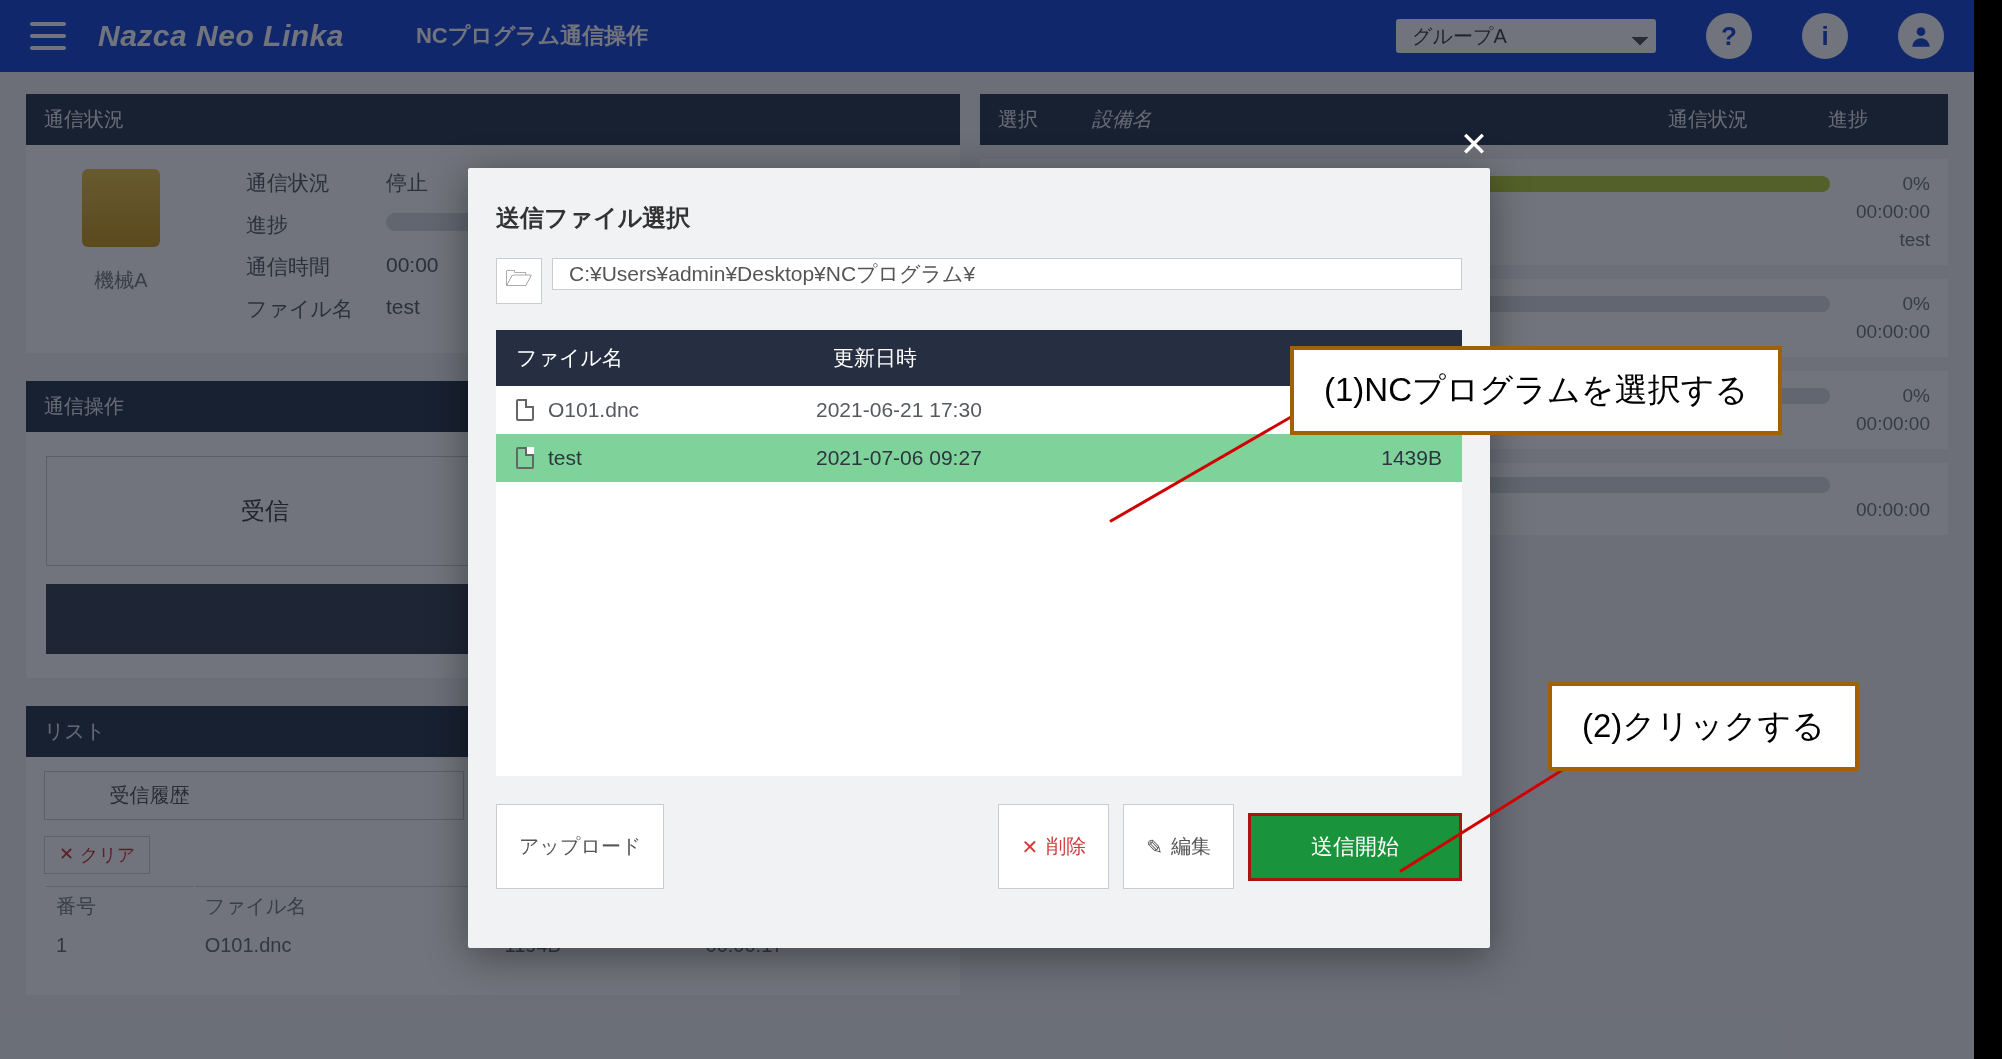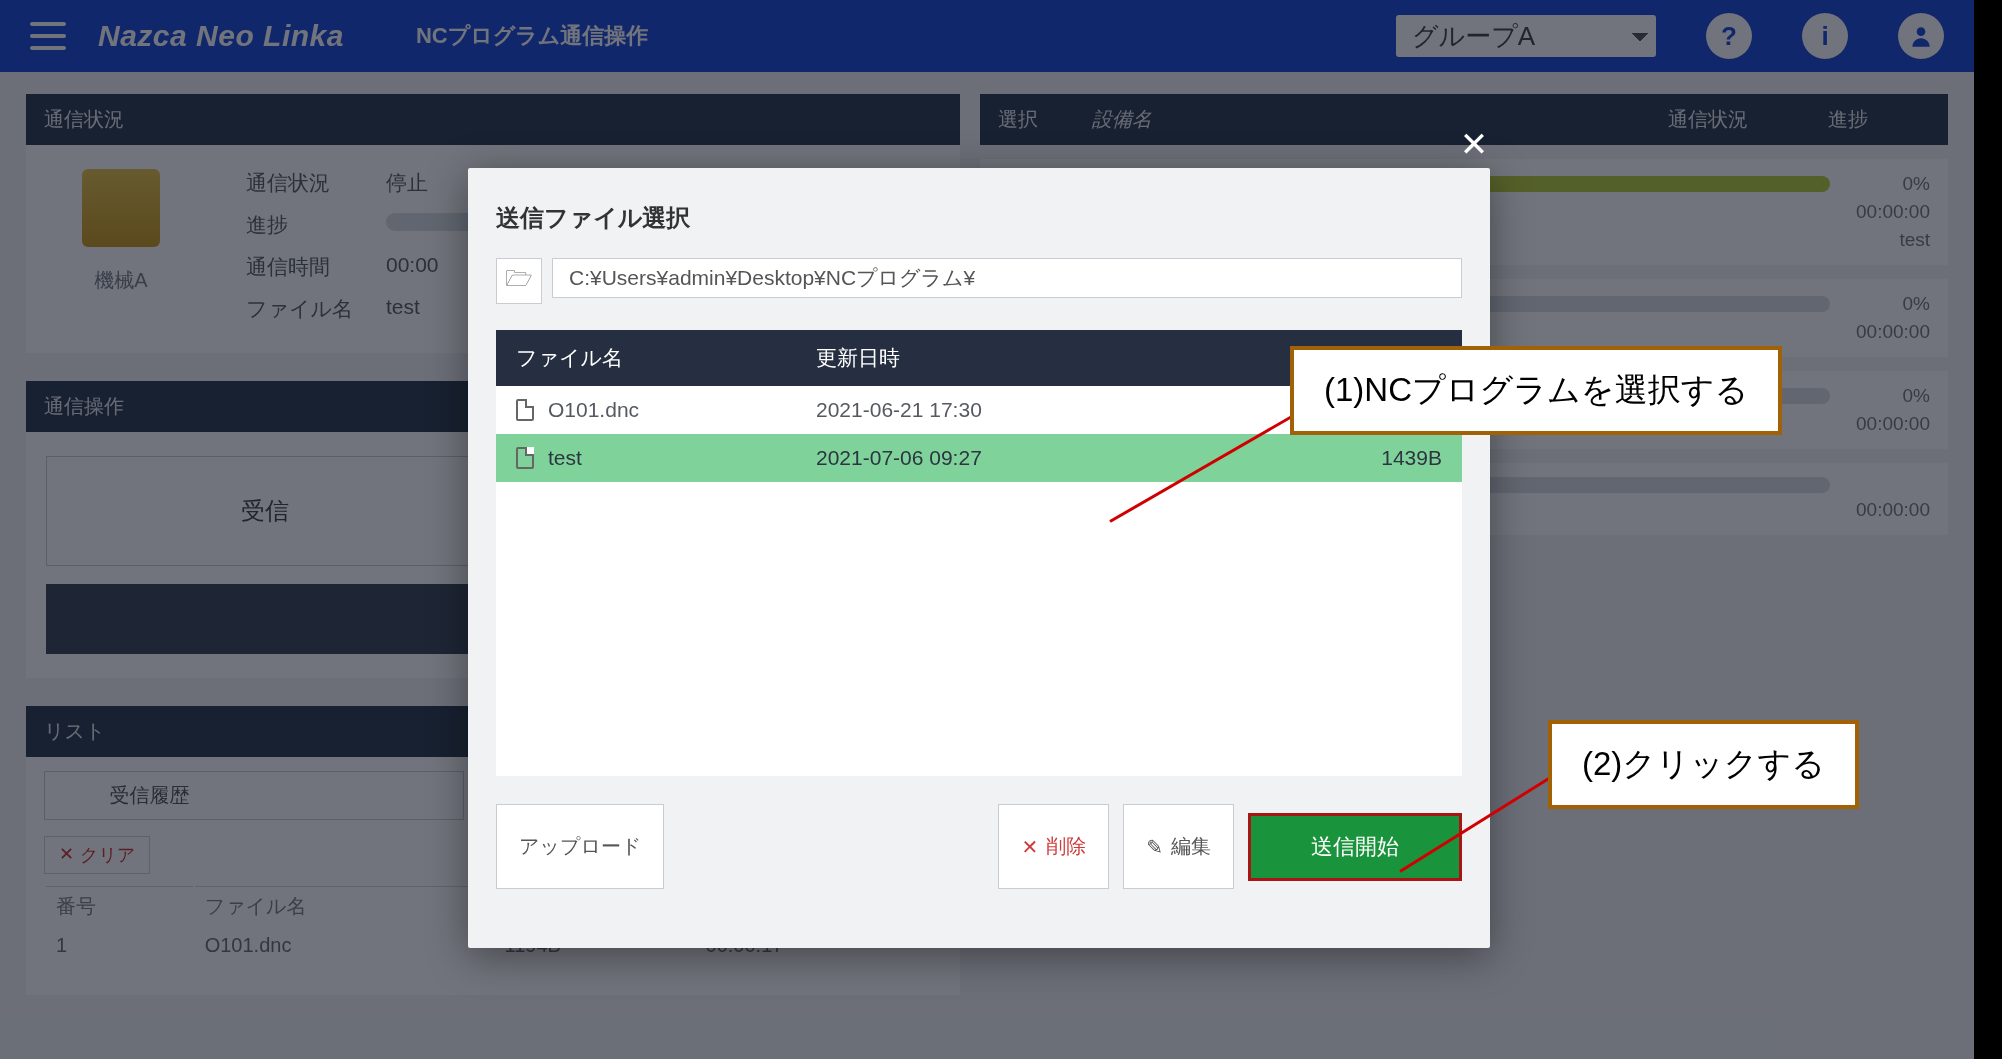--- a/index.html
+++ b/index.html
@@ -11,21 +11,21 @@
   .header {
     background: #1c49d6; height: 72px; display: flex; align-items: center;
     padding: 0 30px; color: #fff; gap: 32px;
   }
   .hamburger { width: 36px; height: 28px; display: flex; flex-direction: column; justify-content: space-between; cursor: pointer; }
   .hamburger span { height: 4px; background: #fff; border-radius: 2px; }
   .brand { font-size: 30px; font-style: italic; font-weight: 600; letter-spacing: .5px; }
   .page-title { font-size: 22px; font-weight: 600; margin-left: 40px; flex: 1; }
   .group-select {
     background: #fff; color: #444; border-radius: 3px; padding: 6px 40px 6px 16px;
-    font-size: 26px; appearance: none; min-width: 260px; border: none;
+    font-size: 20px; appearance: none; min-width: 260px; border: none;
     background-image: linear-gradient(45deg, transparent 50%, #555 50%),
                       linear-gradient(-45deg, transparent 50%, #555 50%);
     background-position: right 16px top 18px, right 8px top 18px;
     background-size: 8px 8px, 8px 8px; background-repeat: no-repeat;
   }
   .hdr-icon {
     width: 46px; height: 46px; border-radius: 50%; background: #fff; color: #1c49d6;
     display: flex; align-items: center; justify-content: center; font-size: 26px; font-weight: 700;
     margin-left: 18px;
   }
@@ -94,29 +94,29 @@
     position: absolute; right: -6px; top: -44px; color: #fff; font-size: 34px; cursor: pointer;
     width: 44px; text-align: center;
   }
   .modal-title { font-size: 24px; font-weight: 600; color: #333; margin-bottom: 24px; }
   .path-row { display: flex; gap: 10px; margin-bottom: 26px; }
   .folder-ico {
     width: 46px; height: 46px; border: 1px solid #c9ccd1; background: #fff;
     display: flex; align-items: center; justify-content: center; font-size: 22px; color: #666;
   }
   .path-input {
-    flex: 1; height: 40px; border: 1px solid #c9ccd1; background: #fff;
+    flex: 1; height: 32px; border: 1px solid #c9ccd1; background: #fff;
     font-size: 21px; color: #555; padding: 0 16px;
   }
 
   .file-hd {
     background: #252f41; color: #fff; display: flex; padding: 14px 20px; font-size: 21px;
   }
   .file-hd .c1{ width: 300px; }
-  .file-hd .c2{ flex:1; }
+  .file-hd .c2{ flex:1;margin-left:17px; }
   .file-hd .c3{ width: 120px; text-align: right; }
   .file-list { background: #fff; min-height: 390px; }
   .file-row {
     display: flex; padding: 12px 20px; font-size: 21px; color: #565a60; align-items: center;
   }
   .file-row .c1{ width: 300px; display: flex; gap: 14px; align-items: center; }
   .file-row .c2{ flex:1; }
   .file-row .c3{ width: 120px; text-align: right; }
   .file-row.selected { background: #7fd39a; color: #2c3540; }
   .doc-ico { width: 18px; height: 22px; border: 2px solid #666; border-radius: 2px; position: relative; }
@@ -314,14 +314,14 @@
       <span>✎</span>
       <span>編集</span>
     </button>
     <button class="btn green">送信開始</button>
   </div>
 </div>
 
 <div class="callout" style="left:1290px; top:346px;">(1)NCプログラムを選択する</div>
 <div class="line" style="left:1110px; top:520px; width:270px; transform:rotate(-30deg);"></div>
 
-<div class="callout" style="left:1548px; top:720px;">(2)クリックする</div>
+<div class="callout" style="left:1548px; top:682px;">(2)クリックする</div>
 <div class="line" style="left:1400px; top:870px; width:240px; transform:rotate(-32deg);"></div>
 
 </body></html>

